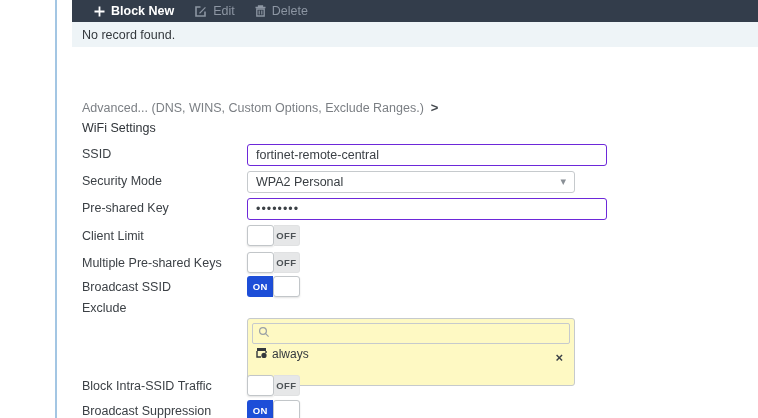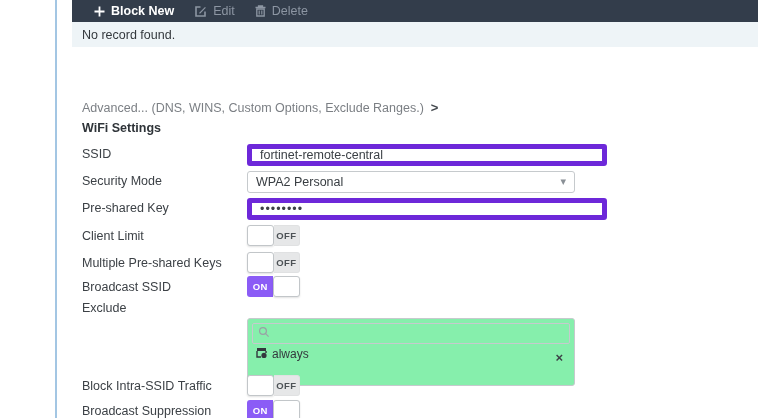--- a/index.html
+++ b/index.html
@@ -24,41 +24,41 @@
   .thead { position:relative; height:24px; background:#d5d7d9; display:flex; align-items:center;
            padding-left:9px; gap:11px; color:#2f3439; font-weight:700; font-size:12px; }
   .chk { width:13px; height:13px; border:2px solid #3a3f45; border-radius:2px; background:#fff; cursor:pointer; }
   .col-div { position:absolute; left:514px; top:2px; bottom:2px; width:1px; background:#c3c5c7; }
   .mac-col { position:absolute; left:518px; top:0; height:24px; display:flex; align-items:center; }
   .empty-row { height:25px; background:#eef4f7; display:flex; align-items:center; padding-left:10px; color:#33383d; }
 
   
   .advanced { position:absolute; left:82px; top:100px; color:#7b7f84; display:flex; align-items:center; gap:7px; cursor:pointer; }
   .advanced .chev { color:#43484d; font-weight:700; font-size:13px; }
-  .section-title { position:absolute; left:82px; top:121px; color:#2f3439; font-weight:700;text-align:center; }
+  .section-title { position:absolute; left:82px; top:121px; color:#2f3439; font-weight:400;text-align:center; }
 
   
   .flabel { position:absolute; left:82px; color:#3c4146; }
   .ctrl { position:absolute; left:247px; width:328px; }
-  .tinput { height:22px; width:360px; border:5px solid #6d28d9; border-radius:3px; background:#fff;
+  .tinput { height:22px; width:360px; border:1px solid #6d28d9; border-radius:3px; background:#fff;
             padding:0 8px; font-family:inherit; font-size:12.5px; color:#3c4146; outline:none; }
   .select { height:22px; border:1px solid #c6cacd; border-radius:3px; background:#fff;
             display:flex; align-items:center; padding:0 8px; cursor:pointer; position:relative; }
   .select .arrow { position:absolute; right:8px; top:3px; color:#8a9096; font-size:11px; }
 
   
   .toggle { width:53px; height:21px; display:flex; border-radius:3px; cursor:pointer; font-size:9.5px; font-weight:700; }
   .seg { width:27px; height:21px; display:flex; align-items:center; justify-content:center; }
   .toggle.off .seg.knob  { background:#fff; border:1px solid #c2c6c9; border-radius:3px; box-shadow:0 1px 2px rgba(0,0,0,.12); }
   .toggle.off .seg.track { background:#e6e7e8; color:#4d5256; border:1px solid #e0e1e2; border-left:none; border-radius:0 3px 3px 0; letter-spacing:.4px; }
-  .toggle.on .seg.track  { background:#8b5cf6; color:#fff; border-radius:3px 0 0 3px; letter-spacing:.4px; }
+  .toggle.on .seg.track  { background:#1d4ed8; color:#fff; border-radius:3px 0 0 3px; letter-spacing:.4px; }
   .toggle.on .seg.knob   { background:#fff; border:1px solid #c2c6c9; border-radius:3px; box-shadow:0 1px 2px rgba(0,0,0,.12); }
 
   
-  .sched-box { height:68px; border:1px solid #c6cacd; border-radius:3px; background:#86efac; position:relative; }
+  .sched-box { height:68px; border:1px solid #c6cacd; border-radius:3px; background:#fef9c3; position:relative; }
   .sched-search { position:absolute; left:4px; right:4px; top:4px; height:21px; border:1px solid #c6cacd;
                   border-radius:2px; display:flex; align-items:center; padding-left:5px; cursor:text; }
   .sched-entry { position:absolute; left:8px; top:28px; right:30px; }
   .entry-line1 { display:flex; align-items:center; gap:5px; font-size:12px; color:#33383d; }
   .entry-line2 { font-size:10px; color:#5a5f64; margin-top:1px; }
   .entry-x { position:absolute; right:11px; top:32px; color:#3c4146; font-weight:700; font-size:13px; cursor:pointer; line-height:1; }
   .sched-footer { position:absolute; left:0; right:0; bottom:3px; text-align:center; font-size:12px; color:#3c4146; }
 </style>
 </head>
 <body>

